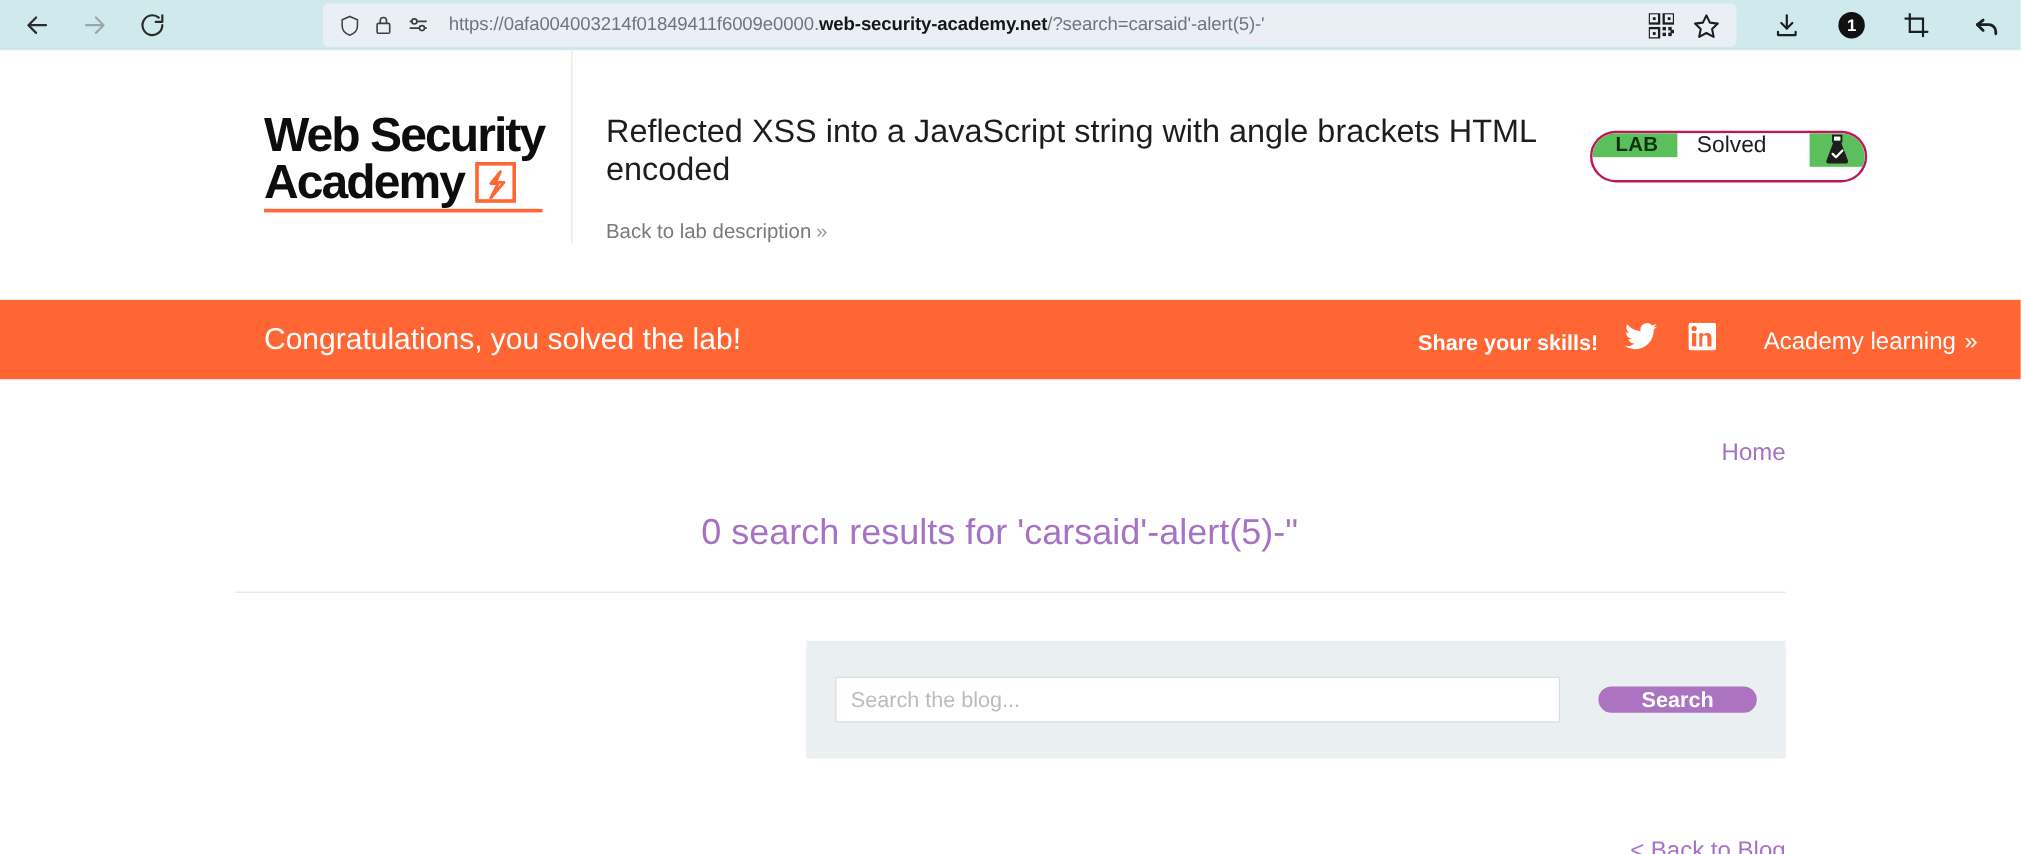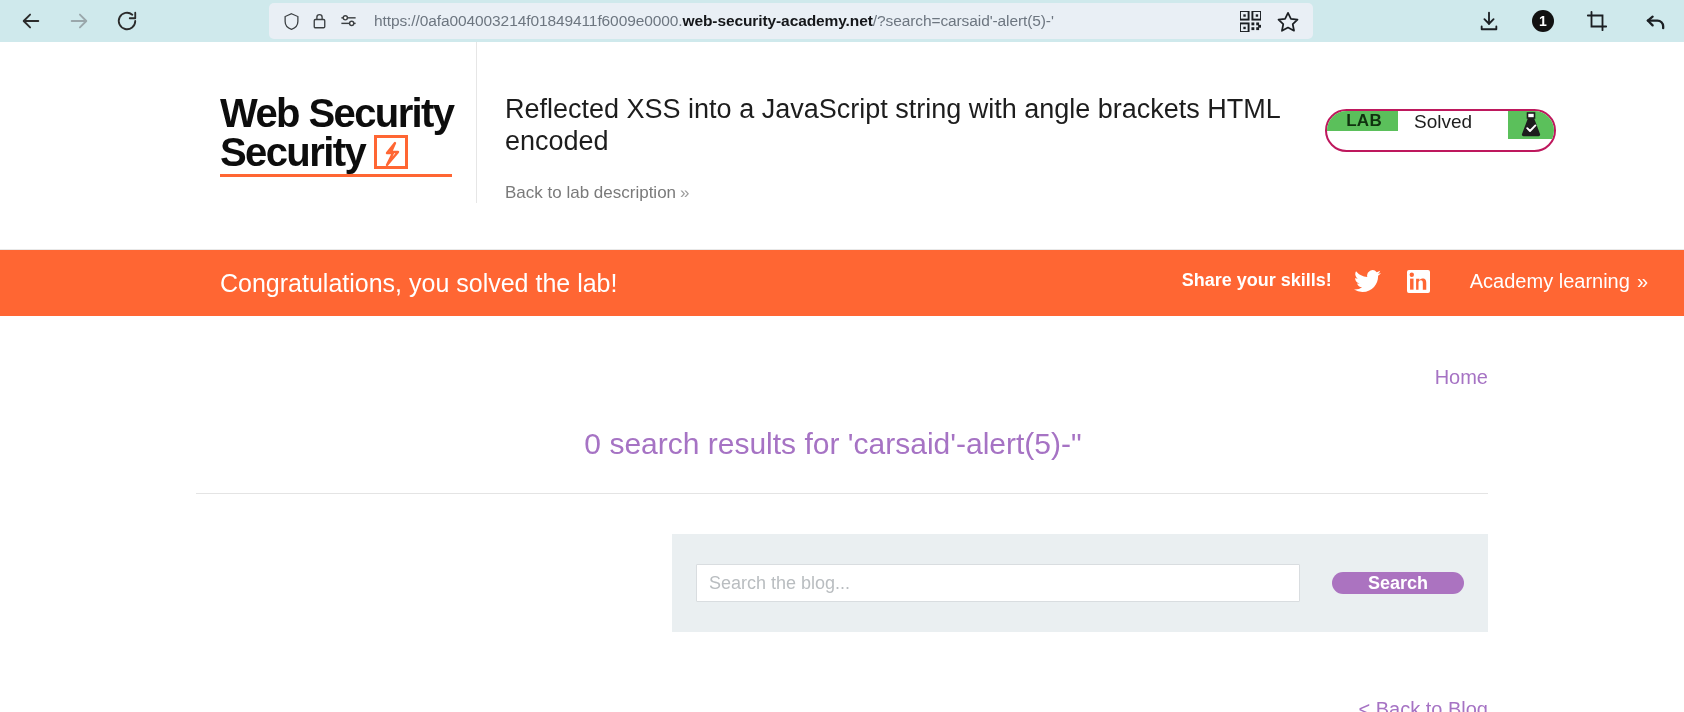--- a/index.html
+++ b/index.html
@@ -29,21 +29,21 @@
     display: flex; align-items: center; justify-content: center;
     cursor: pointer;
     color: #2b2b2b;
   }
   .nav-btn.disabled { color: #9aa7ab; }
 
   .urlbar {
     position: absolute;
     left: 269px;
     top: 3px;
-    width: 1044px;
+    width: 1178px;
     height: 36px;
     background: #e9eff5;
     border-radius: 5px;
     display: flex;
     align-items: center;
     padding: 0 10px 0 14px;
     gap: 12px;
   }
   .urlbar .ic { display: flex; align-items: center; color: #3c4043; flex: 0 0 auto; }
   .url-text {
@@ -184,21 +184,21 @@
     position: relative;
   }
   .banner-msg {
     font-size: 25px;
     margin-left: 220px;
   }
   .banner-right {
     position: absolute;
     right: 24px;
     display: flex;
-    align-items: flex-start;
+    align-items: flex-end;
     gap: 0;
   }
   .share-label {
     font-size: 18px;
     font-weight: 700;
     margin-right: 22px;
   }
   .social { display: flex; align-items: center; gap: 26px; margin-right: 40px; cursor: pointer; }
   .continue {
     font-size: 20px;
@@ -382,21 +382,21 @@
           <path d="M4 11 H14 a6 6 0 0 1 6 6 v2"></path>
         </svg>
     </span>
   </div>
 </div>
 
 <div class="site-header">
   <div class="logo-wrap">
     <div class="logo-l1">Web Security</div>
     <div class="logo-l2">
-      <span>Security</span>
+      <span>Academy</span>
       <span class="logo-flask-box">
         <svg width="22" height="26" viewBox="0 0 22 26" fill="none" stroke="#ff6633" stroke-width="2.4" stroke-linecap="round" stroke-linejoin="round">
             <path d="M13 2 L5 12 H11 L5 24 L16 11 H9 Z"></path>
           </svg>
       </span>
     </div>
     <div class="logo-underline"></div>
   </div>
 
   <div class="header-center">

